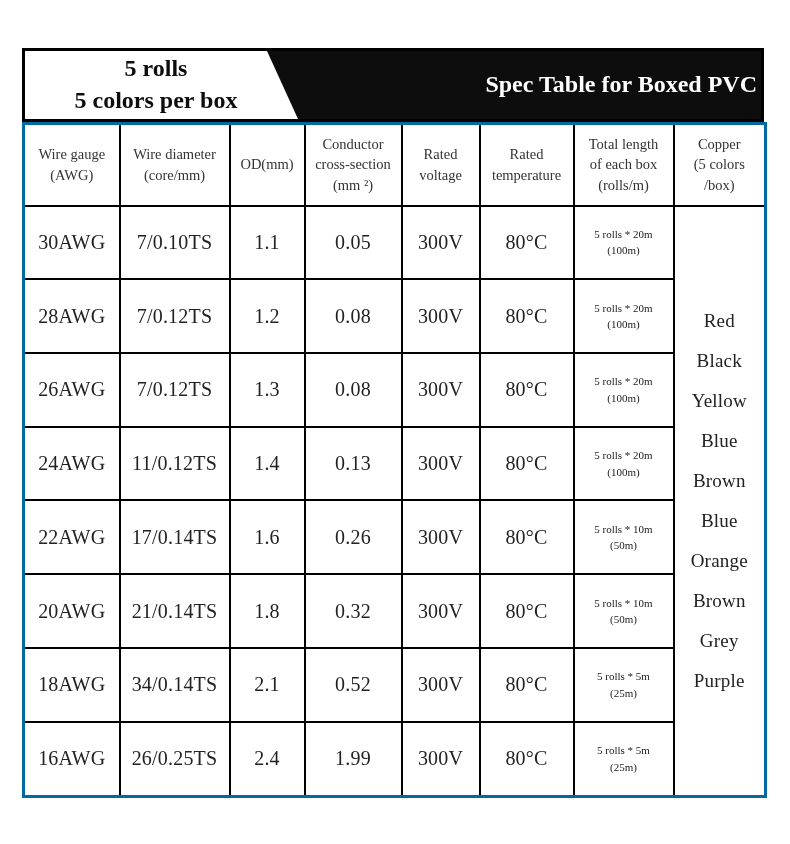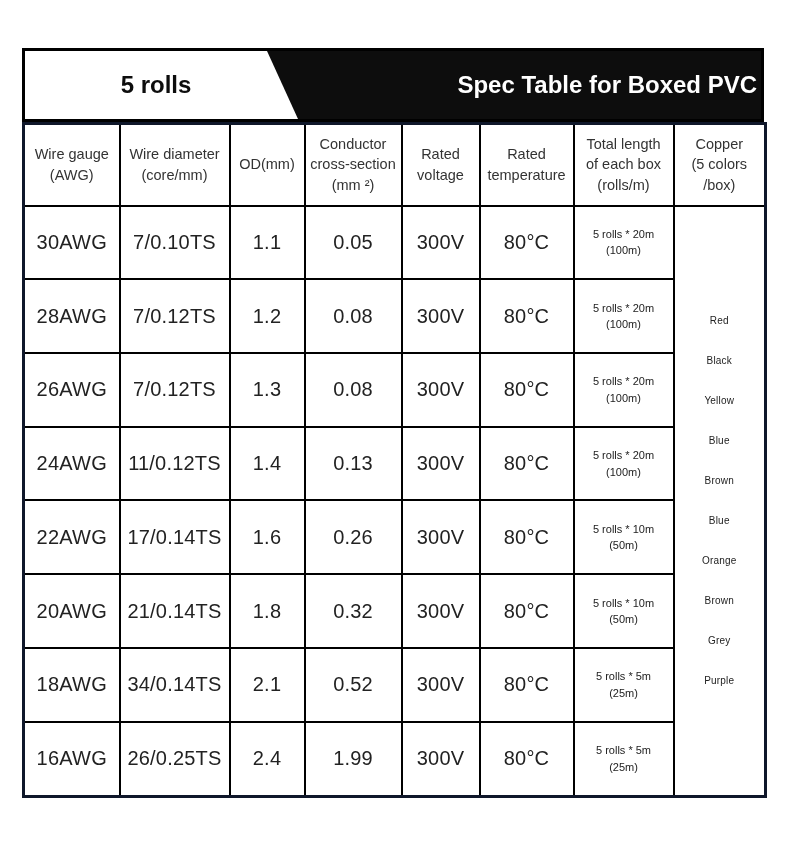--- a/index.html
+++ b/index.html
@@ -1,21 +1,21 @@
 <!DOCTYPE html>
 <html><head>
 <meta charset="utf-8">
 <style>
   html, body { margin: 0; padding: 0; background: #ffffff; }
   .sheet {
     position: relative;
     width: 790px;
     height: 844px;
     background: #ffffff;
-    font-family: Liberation Sans, sans-serif;
+    font-family: Liberation Serif, serif;
     overflow: hidden;
   }
   
   .banner {
     position: absolute;
     left: 22px; top: 48px;
     width: 742px; height: 74px;
     box-sizing: border-box;
     border: 3px solid #000000;
     background: #ffffff;
@@ -46,21 +46,21 @@
     line-height: 1.32;
     color: #ffffff;
   }
   
   table.spec {
     position: absolute;
     left: 22px; top: 122px;
     width: 742px; height: 676px;
     border-collapse: collapse;
     table-layout: fixed;
-    border: 3px solid #0f172a;
+    border: 3px solid #0369a1;
   }
   .spec th, .spec td {
     border: 2px solid #000000;
     text-align: center;
     vertical-align: middle;
     padding: 0;
     overflow: hidden;
   }
   .spec thead tr { height: 82px; }
   .spec th {
@@ -72,32 +72,33 @@
   .spec td {
     font-size: 20px;
     color: #222222;
     letter-spacing: 0.2px;
   }
   .spec td.len {
     font-size: 11px;
     line-height: 1.5;
     letter-spacing: 0;
   }
-  .spec td.colorcell { font-size: 10px; }
+  .spec td.colorcell { font-size: 19px; }
   .color-name { line-height: 40px; }
 </style>
 </head>
 <body>
 
 <div class="sheet">
 
   <div class="banner">
     <div class="banner-black"></div>
     <div class="banner-left">
       <div>5 rolls</div>
+      <div>5 colors per box</div>
     </div>
     <div class="banner-right">
       <div>Spec Table for Boxed PVC</div>
     </div>
   </div>
 
   <table class="spec">
     <colgroup>
       <col style="width:96px">
         <col style="width:110px">

